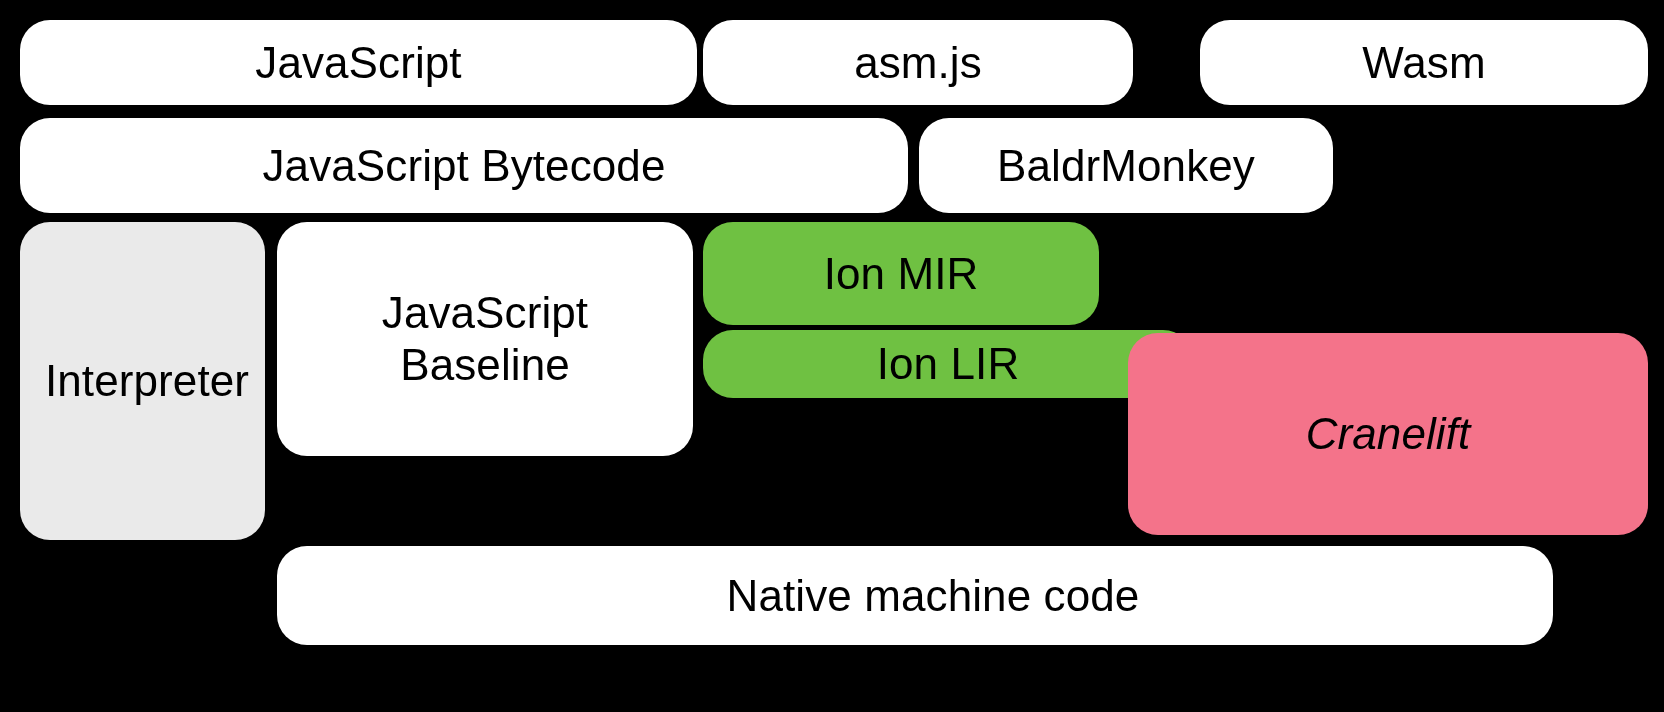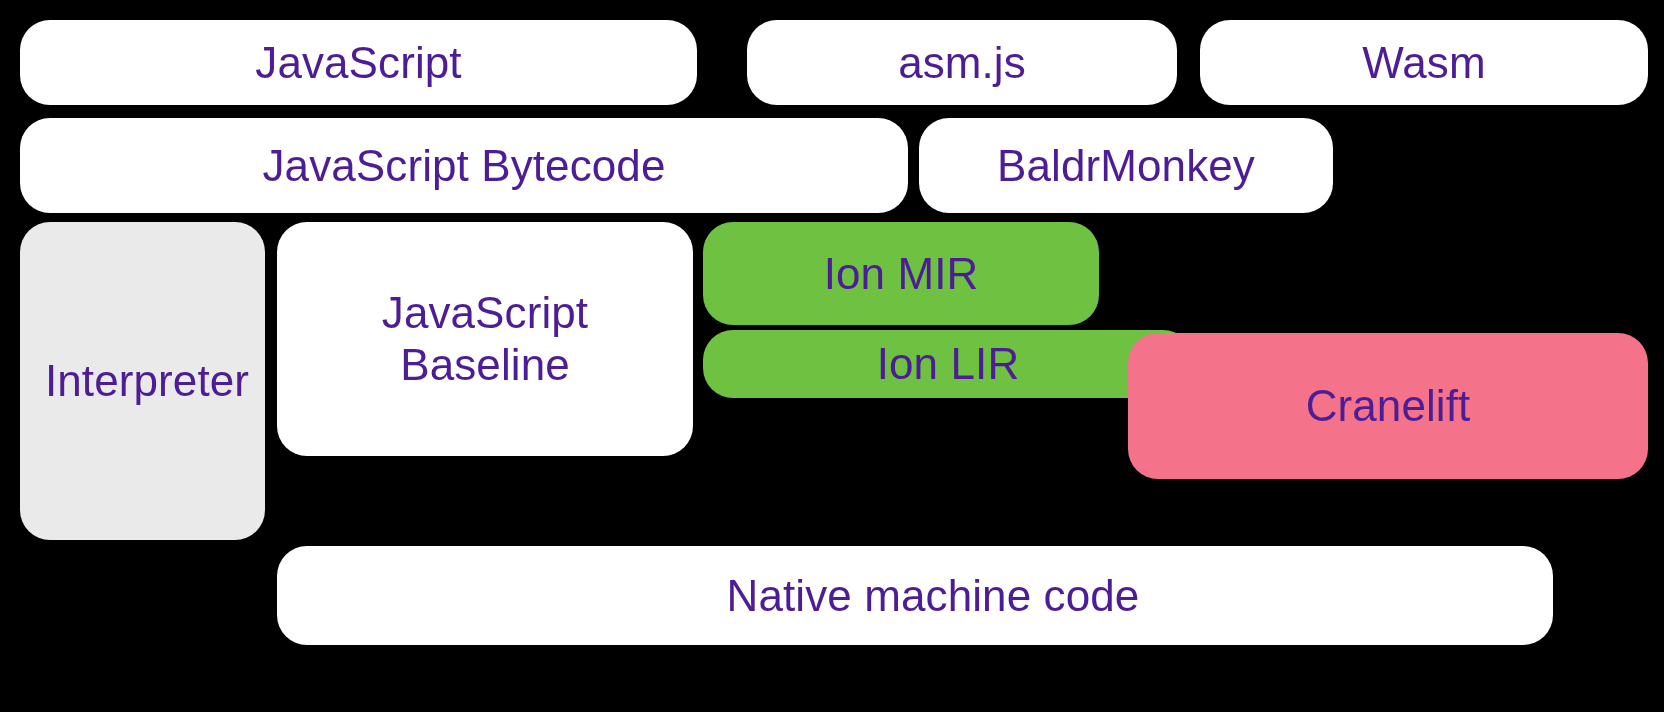--- a/index.html
+++ b/index.html
@@ -14,51 +14,51 @@
     height: 712px;
     background: #000000;
     overflow: hidden;
     font-family: "Liberation Sans", "DejaVu Sans", sans-serif;
   }
   .node {
     position: absolute;
     box-sizing: border-box;
     border-radius: 30px;
     background: #ffffff;
-    color: #4c1d95;
+    color: #000000;
     display: flex;
     align-items: center;
     justify-content: center;
     text-align: center;
     font-size: 44px;
     font-weight: 400;
     line-height: 1.18;
     letter-spacing: 0.1px;
     white-space: pre-line;
     user-select: none;
   }
   .node.gray   { background: #eaeaea; padding-left: 9px; }
   .node.green  { background: #6fc142; }
   .node.pink   { background: #f4738a; }
 
   
   #n-javascript      { left: 20px;   top: 20px;  width: 677px;  height: 85px; }
-  #n-asmjs           { left: 703px;  top: 20px;  width: 430px;  height: 85px; margin-left: 44px; }
+  #n-asmjs           { left: 703px;  top: 20px;  width: 430px;  height: 85px; }
   #n-wasm            { left: 1200px; top: 20px;  width: 448px;  height: 85px; }
 
   
   #n-jsbytecode      { left: 20px;   top: 118px; width: 888px;  height: 95px; }
   #n-baldrmonkey     { left: 919px;  top: 118px; width: 414px;  height: 95px; }
 
   
   #n-interpreter     { left: 20px;   top: 222px; width: 245px;  height: 318px; }
   #n-jsbaseline      { left: 277px;  top: 222px; width: 416px;  height: 234px; }
   #n-ionmir          { left: 703px;  top: 222px; width: 396px;  height: 103px; }
   #n-ionlir          { left: 703px;  top: 330px; width: 490px;  height: 68px; }
-  #n-cranelift       { left: 1128px; top: 333px; width: 520px;  height: 146px; }
+  #n-cranelift       { left: 1128px; top: 333px; width: 520px;  height: 202px; font-style: italic; }
   #n-macroassembler  { left: 277px;  top: 460px; width: 843px;  height: 75px; }
 
   
   #n-nativemachine   { left: 277px;  top: 546px; width: 1276px; height: 99px; padding-left: 36px; }
 </style>
 </head>
 <body>
 
 <div id="stage">
 

